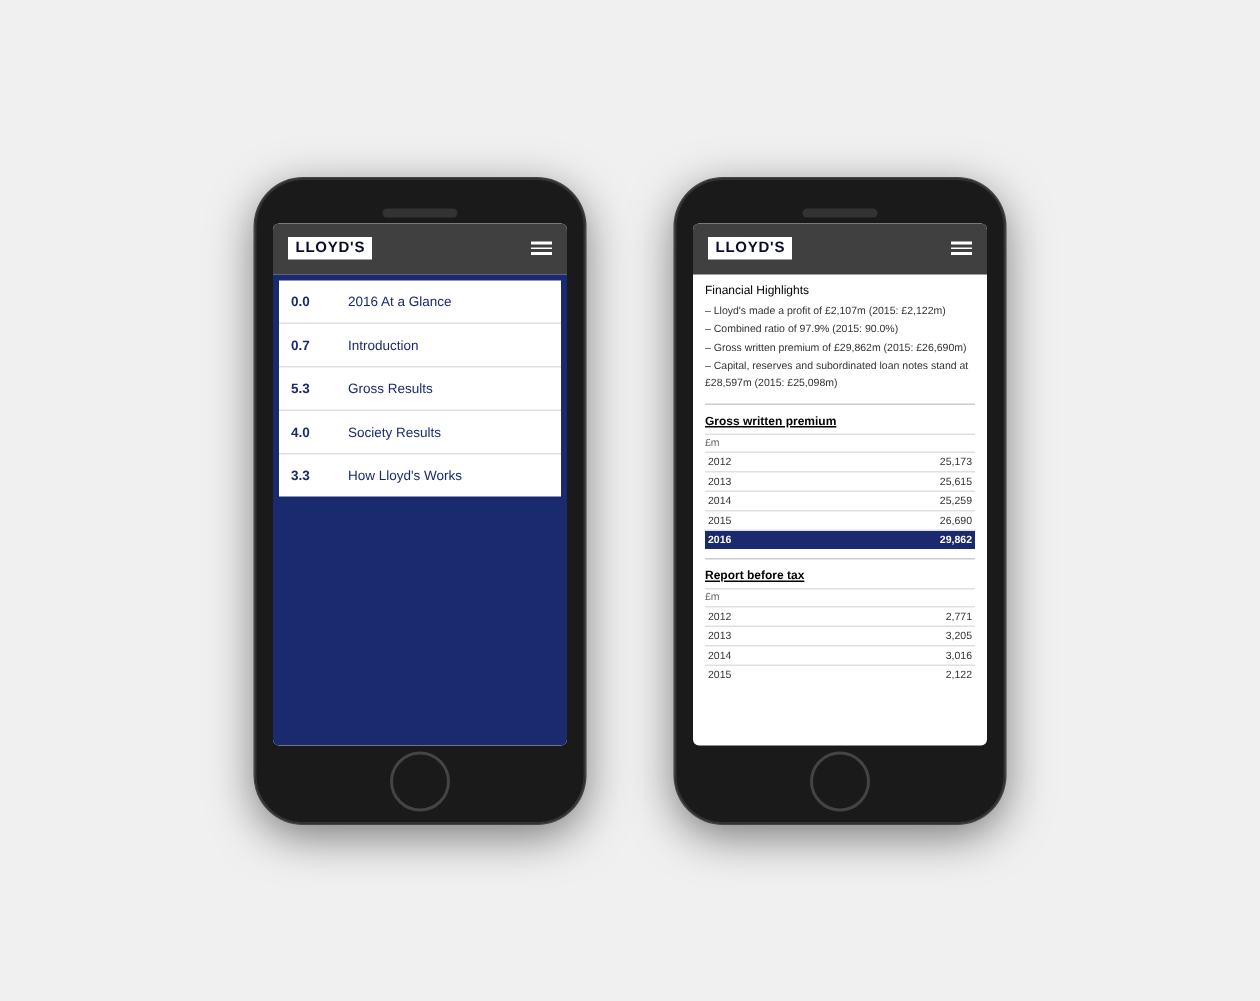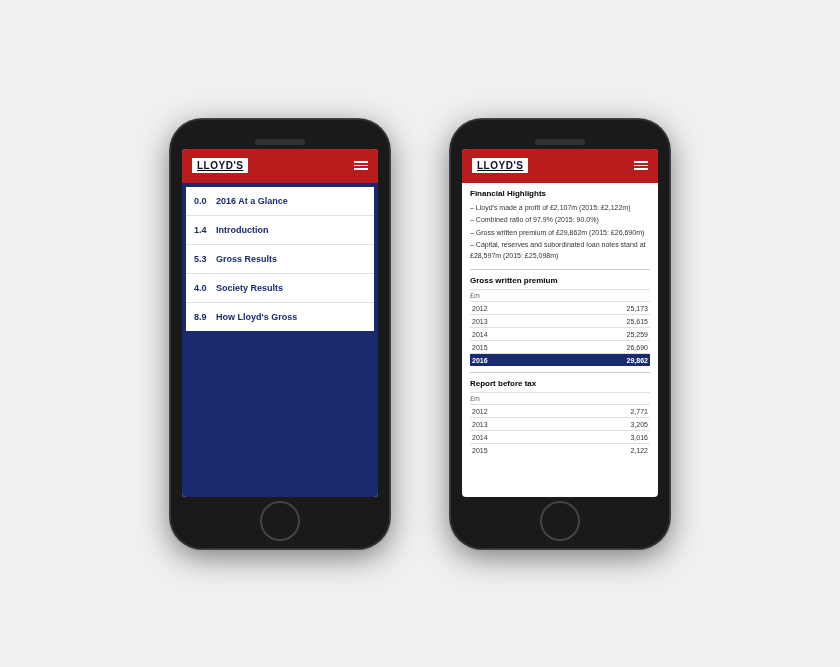--- a/index.html
+++ b/index.html
@@ -67,27 +67,26 @@
       height: 348px;
       background: #fff;
       overflow: hidden;
       border-radius: 4px;
       margin-top: 16px;
       flex-shrink: 0;
     }
 
     
     .lloyds-header {
-      background: #b91c1c;
+      background: #404040;
       display: flex;
       align-items: center;
       justify-content: space-between;
       padding: 7px 10px;
       height: 34px;
-      text-decoration: underline;
     }
 
     .lloyds-logo {
       background: white;
       color: #0a0a2e;
       font-weight: 900;
       font-size: 10px;
       padding: 2px 5px;
       letter-spacing: 0.5px;
     }
@@ -115,50 +114,50 @@
 
     .menu-content {
       background: white;
     }
 
     .menu-item {
       display: flex;
       align-items: center;
       padding: 9px 8px;
       border-bottom: 1px solid #e0e0e0;
-      gap: 0;
+      gap: 16px;
     }
 
     .menu-item:last-child {
       border-bottom: none;
     }
 
     .menu-number {
       color: #1a2a6e;
       font-size: 9px;
       font-weight: bold;
       min-width: 22px;
     }
 
     .menu-label {
       color: #1a2a6e;
       font-size: 9px;
-      font-weight: bold;
+      font-weight: normal;
     }
 
     
     .content-screen {
       height: calc(100% - 34px);
       overflow-y: auto;
       font-size: 7.5px;
       padding: 6px 8px;
     }
 
     .section-title {
-      font-weight: bold;
+      font-weight: normal;
       font-size: 8px;
       color: #000;
       margin-bottom: 5px;
     }
 
     .highlight-text {
       color: #333;
       font-size: 7px;
       line-height: 1.5;
       margin-bottom: 8px;
@@ -172,20 +171,21 @@
       border: none;
       border-top: 1px solid #ccc;
       margin: 6px 0;
     }
 
     .table-section-title {
       font-weight: bold;
       font-size: 8px;
       color: #000;
       margin-bottom: 4px;
+      text-decoration: underline;
     }
 
     .data-table {
       width: 100%;
       border-collapse: collapse;
       font-size: 7px;
     }
 
     .data-table .col-header {
       color: #666;
@@ -234,34 +234,34 @@
       </div>
 
       <div class="menu-screen">
         <div class="menu-content">
 
         <div class="menu-item">
       <span class="menu-number">0.0</span>
       <span class="menu-label">2016 At a Glance</span>
     </div>
             <div class="menu-item">
-      <span class="menu-number">1.4</span>
+      <span class="menu-number">0.7</span>
       <span class="menu-label">Introduction</span>
     </div>
             <div class="menu-item">
       <span class="menu-number">5.3</span>
       <span class="menu-label">Gross Results</span>
     </div>
             <div class="menu-item">
       <span class="menu-number">4.0</span>
       <span class="menu-label">Society Results</span>
     </div>
             <div class="menu-item">
-      <span class="menu-number">8.9</span>
-      <span class="menu-label">How Lloyd's Gross</span>
+      <span class="menu-number">3.3</span>
+      <span class="menu-label">How Lloyd's Works</span>
     </div>
           </div>
       </div>
     </div>
   </div>
 
   <div class="phone">
     <div class="phone-screen">
 
       <div class="lloyds-header">

